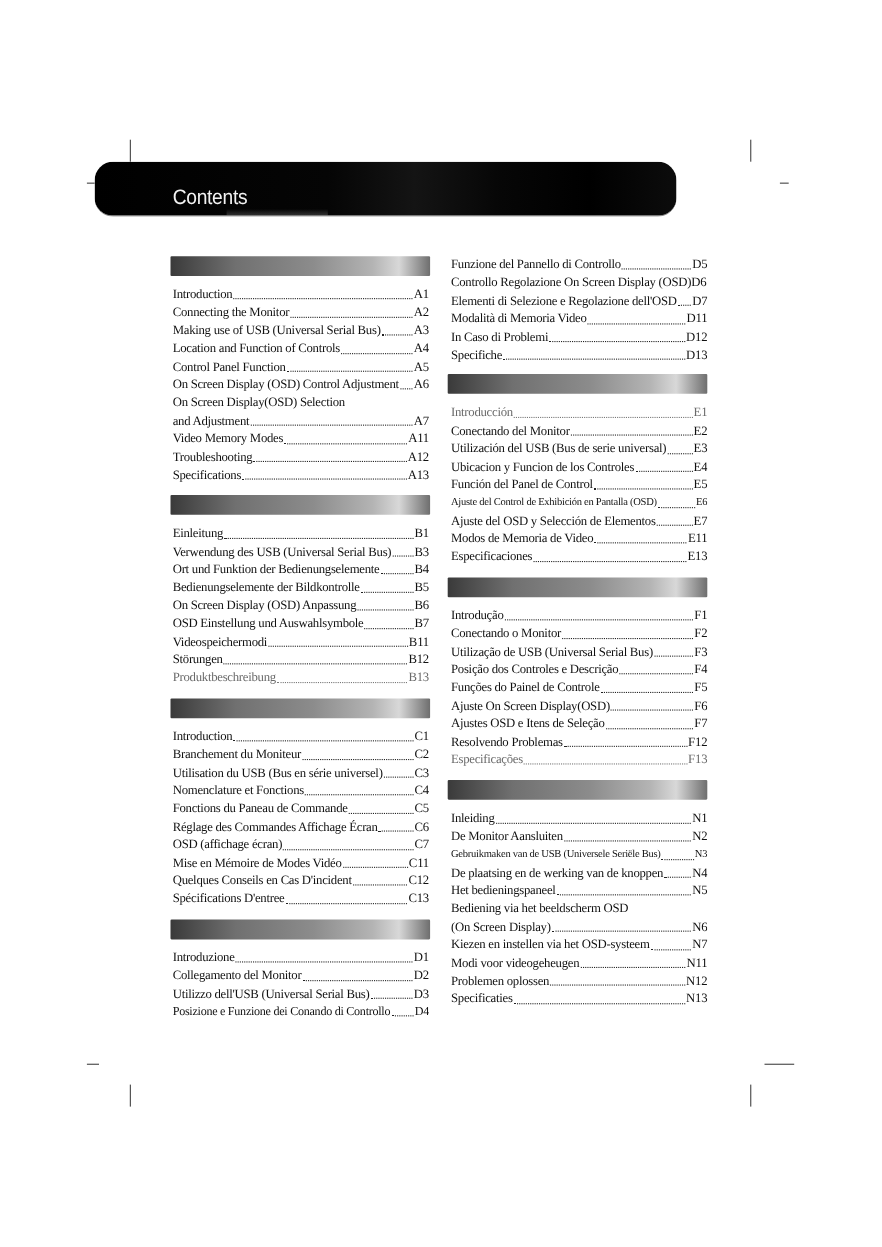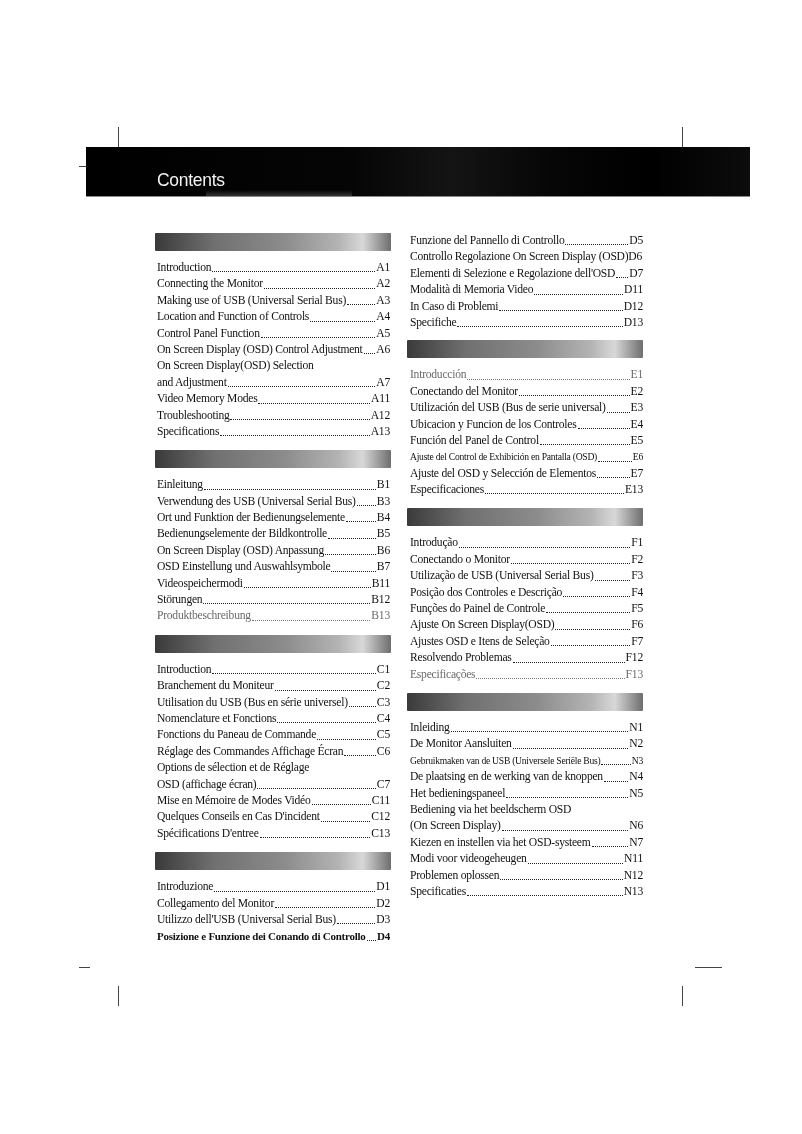--- a/index.html
+++ b/index.html
@@ -1,22 +1,23 @@
 <!DOCTYPE html>
 <html><head>
   <meta charset="utf-8">
   <style>
     html, body { margin: 0; padding: 0; background: #ffffff; }
     body { width: 802px; height: 1134px; position: relative; overflow: hidden;
            font-family: "Liberation Sans", sans-serif; }
     .crop { position: absolute; background: #444; }
     .header-bar {
-      position: absolute; left: 86px; top: 147px; width: 664px; height: 49px;
+      position: absolute; left: 86px; top: 147px; width: 529px; height: 49px;
       background: linear-gradient(90deg, #000 0%, #050505 40%, #141414 55%, #060606 70%, #000 85%, #0c0c0c 100%);
       border-bottom: 1px solid #8a8a8a;
+      border-radius: 17px;
     }
     .header-bar::after {
       content: ""; position: absolute; left: 120px; right: 60%; bottom: 0; height: 6px;
       background: linear-gradient(180deg, rgba(255,255,255,0) 0%, rgba(140,140,140,0.35) 100%);
     }
     .header-title {
       position: absolute; left: 71px; top: 22px; color: #f2f2f2;
       font-family: "Liberation Sans", sans-serif; font-size: 19px; letter-spacing: -0.3px;
       transform: scaleX(0.92); transform-origin: left;
     }
@@ -194,24 +195,20 @@
     <div class="toc-row">
         <span class="title">Fonctions du Paneau de Commande</span>
         <span class="dots"></span>
         <span class="page">C5</span>
       </div>
     <div class="toc-row">
         <span class="title">Réglage des Commandes Affichage Écran</span>
         <span class="dots"></span>
         <span class="page">C6</span>
       </div>
-    <div class="toc-row nodots">
-        <span class="title">Options de sélection et de Réglage</span>
-        <span class="page"></span>
-      </div>
     <div class="toc-row">
         <span class="title">OSD (affichage écran)</span>
         <span class="dots"></span>
         <span class="page">C7</span>
       </div>
     <div class="toc-row">
         <span class="title">Mise en Mémoire de Modes Vidéo</span>
         <span class="dots"></span>
         <span class="page">C11</span>
       </div>
@@ -237,21 +234,21 @@
     <div class="toc-row">
         <span class="title">Collegamento del Monitor</span>
         <span class="dots"></span>
         <span class="page">D2</span>
       </div>
     <div class="toc-row">
         <span class="title">Utilizzo dell'USB (Universal Serial Bus)</span>
         <span class="dots"></span>
         <span class="page">D3</span>
       </div>
-    <div class="toc-row" style="font-size:11px;font-weight:bold;">
+    <div class="toc-row" style="font-size:11px;">
         <span class="title">Posizione e Funzione dei Conando di Controllo</span>
         <span class="dots"></span>
         <span class="page">D4</span>
       </div>
   </div>
 </div>
 
 <div class="column col-right">
   <div class="section" style="margin-bottom:9px;">
     <div class="toc-row">
@@ -316,20 +313,25 @@
         <span class="title">Ajuste del Control de Exhibición en Pantalla (OSD)</span>
         <span class="dots"></span>
         <span class="page">E6</span>
       </div>
     <div class="toc-row">
         <span class="title">Ajuste del OSD y Selección de Elementos</span>
         <span class="dots"></span>
         <span class="page">E7</span>
       </div>
     <div class="toc-row">
+        <span class="title">Modos de Memoria de Video</span>
+        <span class="dots"></span>
+        <span class="page">E11</span>
+      </div>
+    <div class="toc-row">
         <span class="title">Especificaciones</span>
         <span class="dots"></span>
         <span class="page">E13</span>
       </div>
   </div>
 
   <div class="section">
     <div class="section-bar"></div>
     <div class="toc-row">
         <span class="title">Introdução</span>

